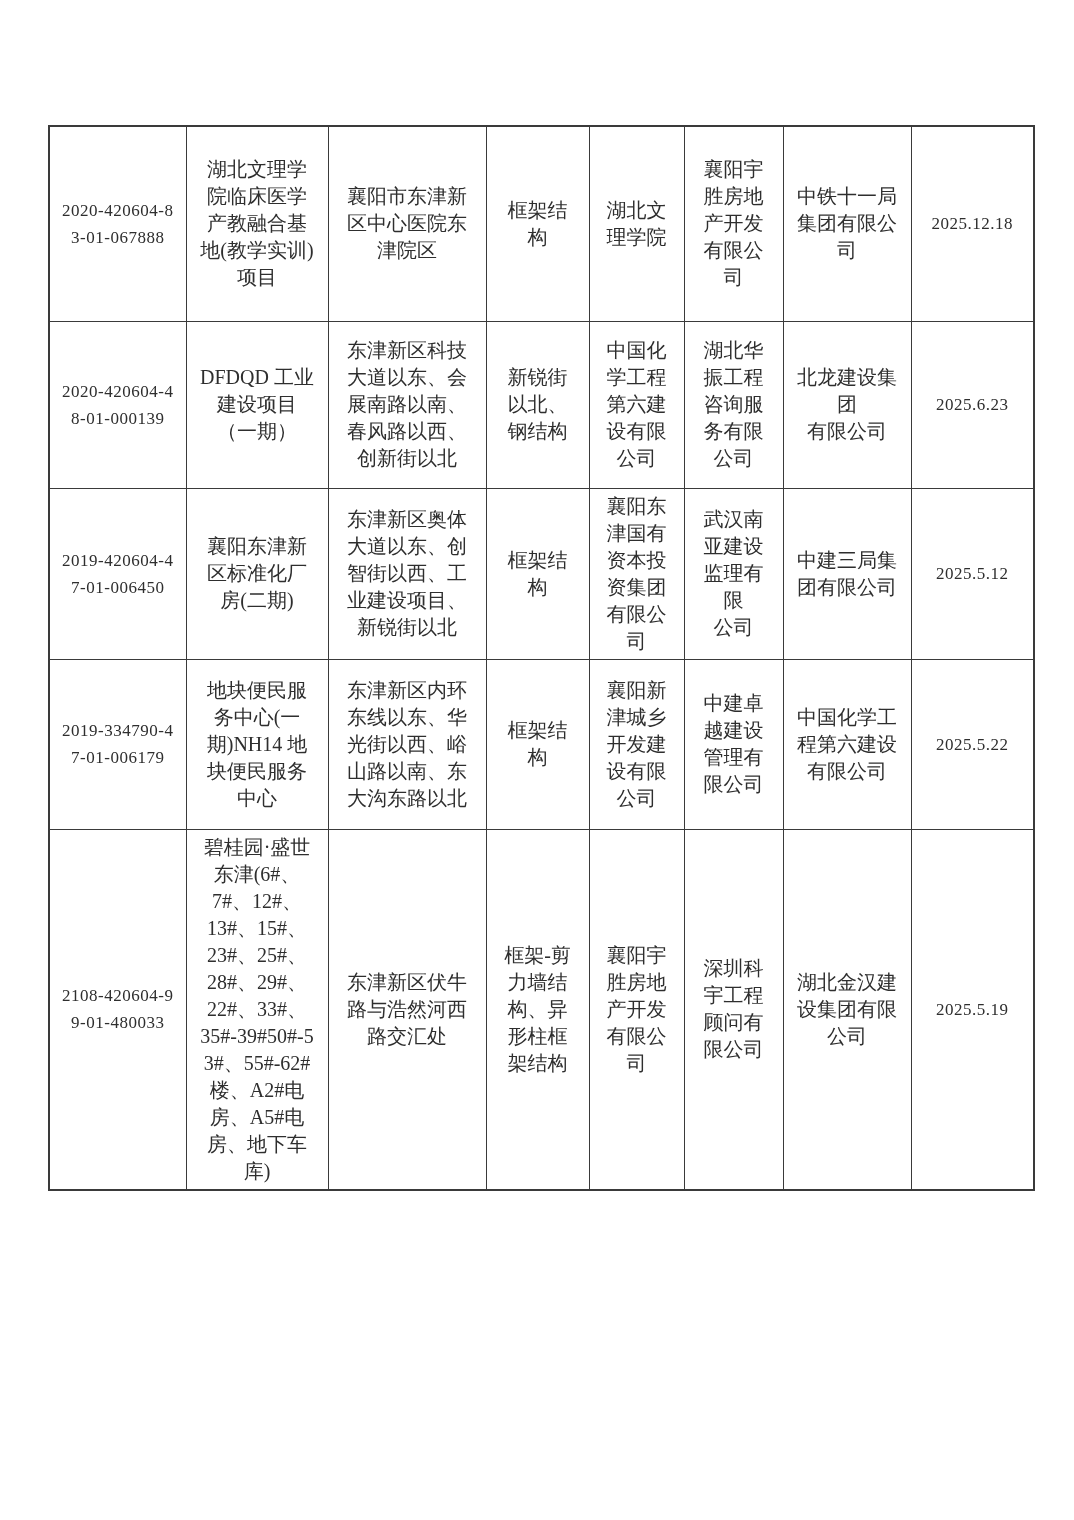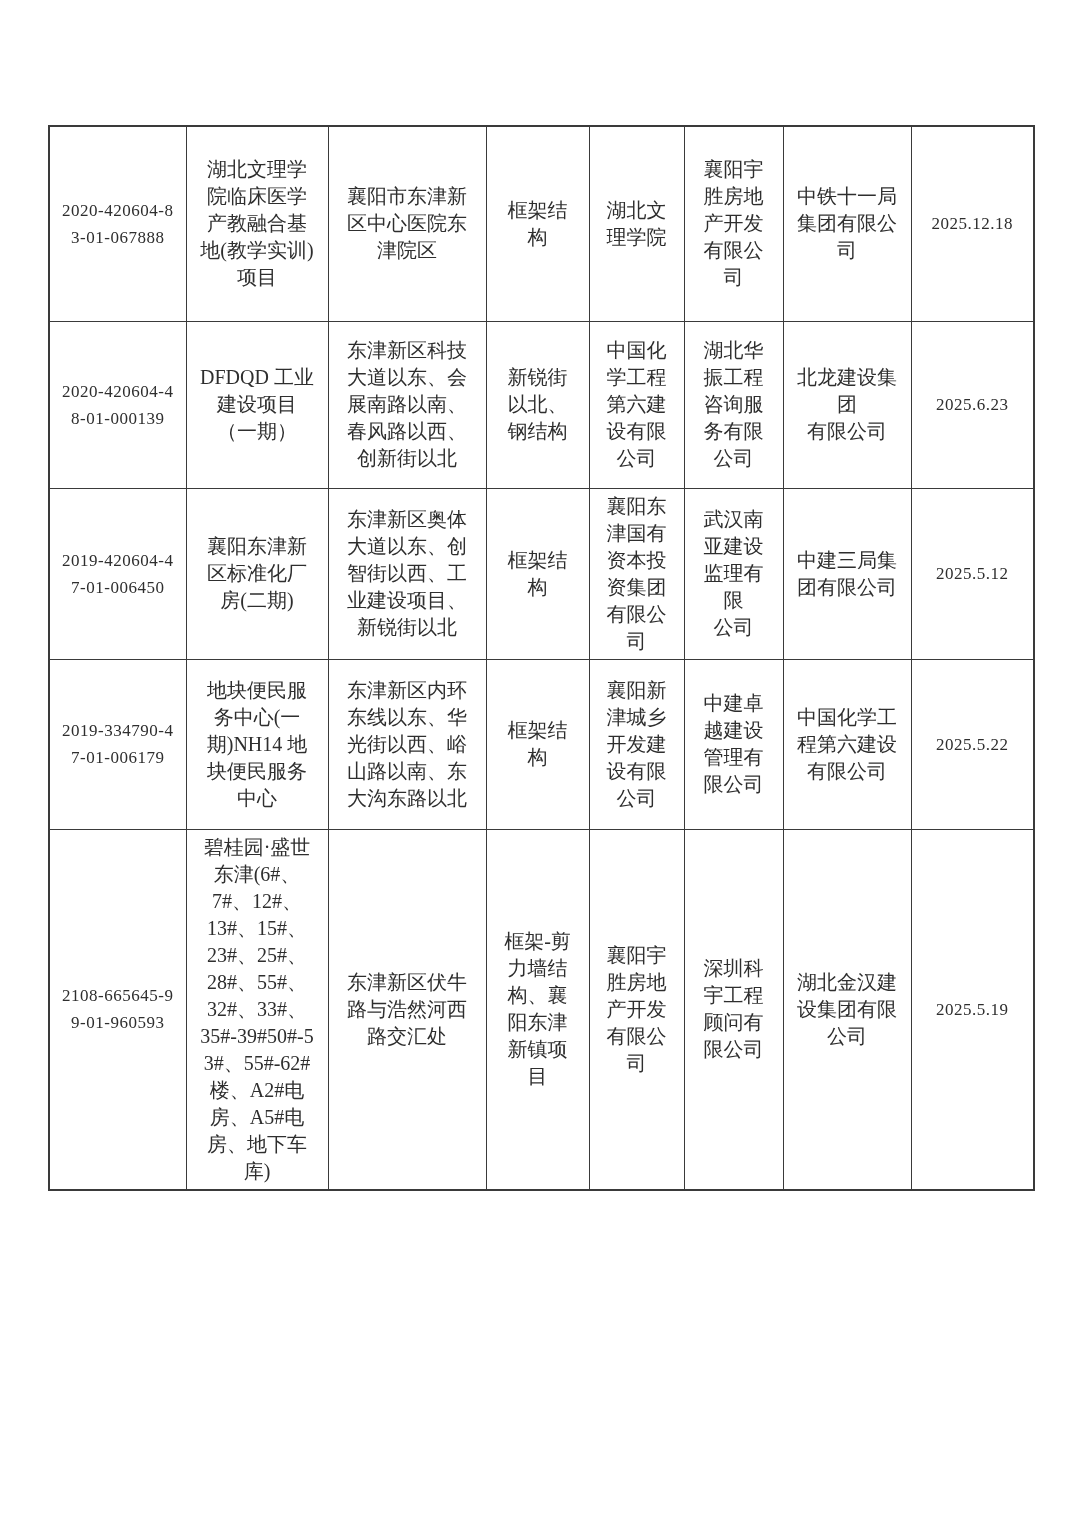--- a/index.html
+++ b/index.html
@@ -90,23 +90,23 @@
       <td class="num">2019-334790-47-01-006179</td>
       <td>地块便民服务中心(一期)NH14 地块便民服务中心</td>
       <td>东津新区内环东线以东、华光街以西、峪山路以南、东大沟东路以北</td>
       <td>框架结构</td>
       <td>襄阳新津城乡开发建设有限公司</td>
       <td>中建卓越建设管理有限公司</td>
       <td>中国化学工程第六建设有限公司</td>
       <td class="num">2025.5.22</td>
     </tr>
     <tr style="height:360px">
-      <td class="num">2108-665645-99-01-960593</td>
-      <td>碧桂园·盛世东津(6#、7#、12#、13#、15#、23#、25#、28#、55#、32#、33#、35#-39#50#-53#、55#-62#楼、A2#电房、A5#电房、地下车库)</td>
+      <td class="num">2108-420604-99-01-480033</td>
+      <td>碧桂园·盛世东津(6#、7#、12#、13#、15#、23#、25#、28#、29#、22#、33#、35#-39#50#-53#、55#-62#楼、A2#电房、A5#电房、地下车库)</td>
       <td>东津新区伏牛路与浩然河西路交汇处</td>
-      <td>框架-剪力墙结构、襄阳东津新镇项目</td>
+      <td>框架-剪力墙结构、异形柱框架结构</td>
       <td>襄阳宇胜房地产开发有限公司</td>
       <td>深圳科宇工程顾问有限公司</td>
       <td>湖北金汉建设集团有限公司</td>
       <td class="num">2025.5.19</td>
     </tr>
   </tbody>
 </table>
 
 </body></html>

